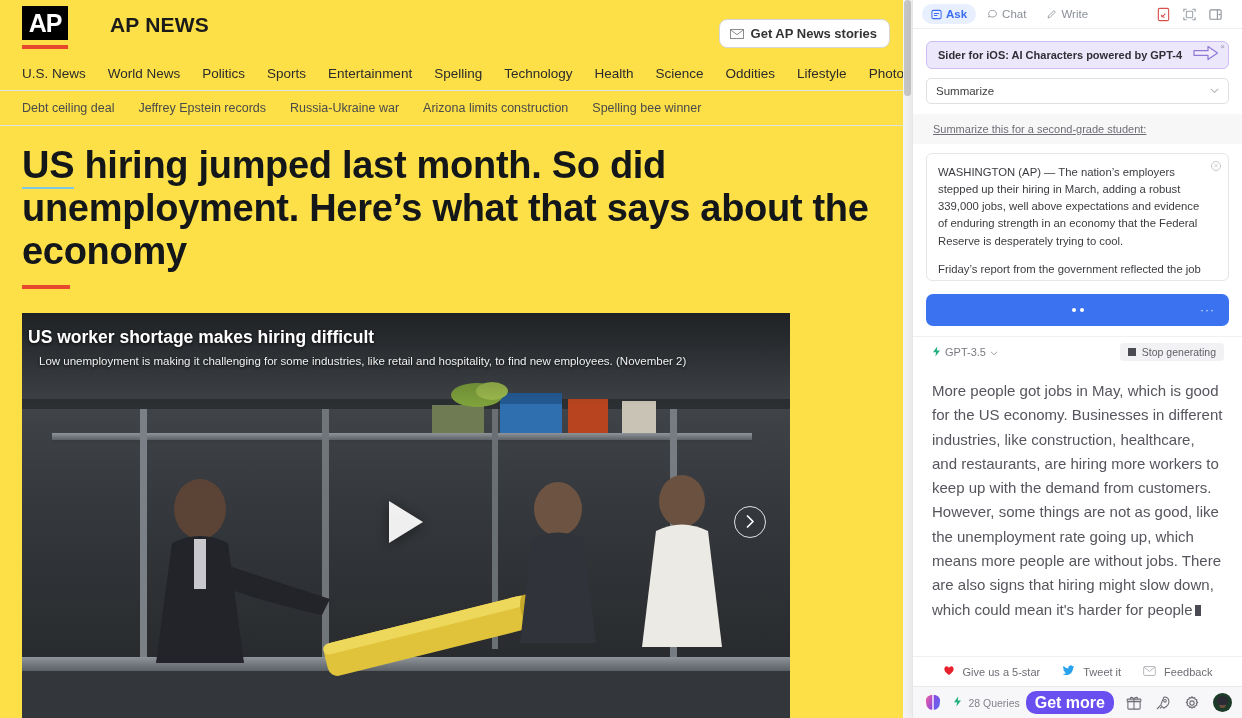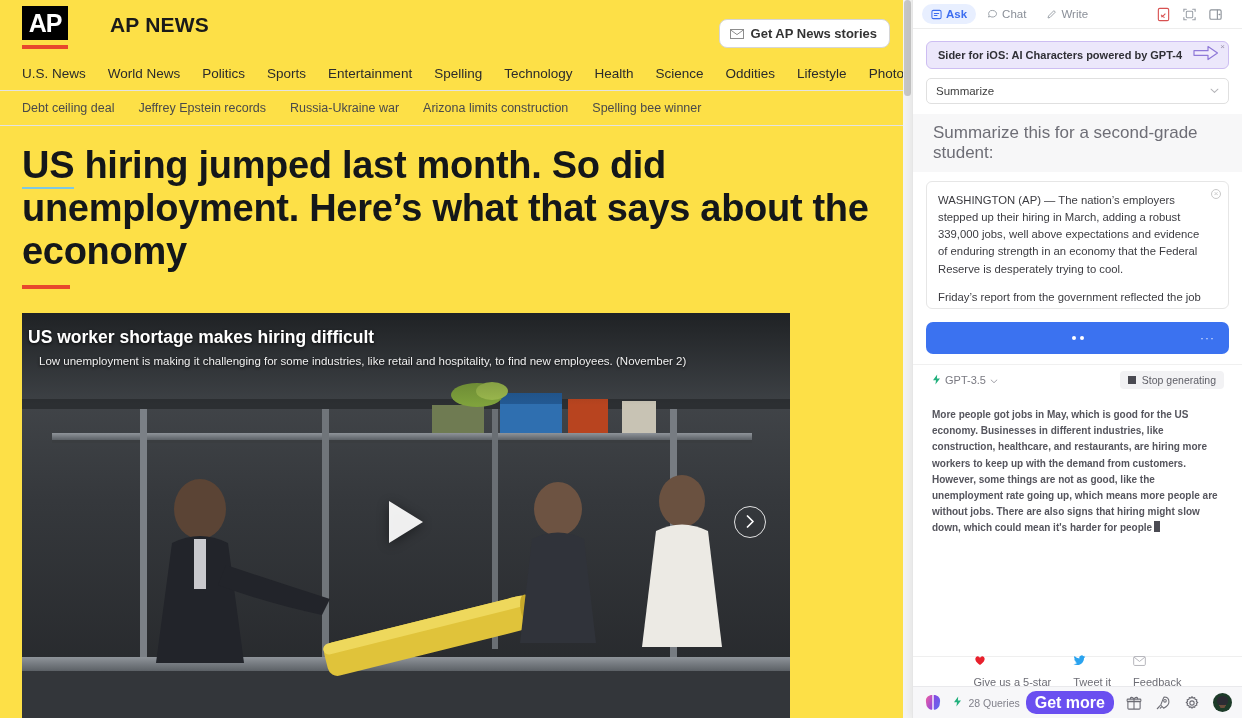--- a/index.html
+++ b/index.html
@@ -195,21 +195,21 @@
     height: 26px; border: 1px solid #e0e0e0; border-radius: 5px;
     display: flex; align-items: center; padding: 0 9px;
     font-size: 11.5px; color: #3d3d3d; background: #fff;
   }
   .select .chev { margin-left: auto; color: #b0b0b0; font-size: 9px; }
 
   .prompt-line {
     margin: 10px 0 0 0;
     background: #f7f7f8;
     padding: 9px 20px 9px 20px;
-    font-size: 17px; color: #6e6e76;
+    font-size: 11px; color: #6e6e76; text-decoration: underline;
   }
 
   .quote-box {
     margin: 9px 13px 0 13px;
     border: 1px solid #e6e6e6; border-radius: 6px;
     background: #fff;
     padding: 10px 24px 8px 11px;
     height: 128px; overflow: hidden;
     position: relative;
   }
@@ -246,30 +246,30 @@
     background: #f2f2f4; border-radius: 4px;
     padding: 3px 8px; font-size: 10.5px; color: #5e5e66;
   }
   .stop-sq { width: 8px; height: 8px; background: #4a4a52; display: block; }
 
   .answer {
     padding: 12px 19px 0 19px;
     flex: 1 1 auto;
     overflow: hidden;
   }
-  .answer p { font-size: 10px; line-height: 1.62; color: #55555d; font-weight: bold; }
+  .answer p { font-size: 15px; line-height: 1.62; color: #55555d; }
   .caret { display: inline-block; width: 6px; height: 11px; background: #4a4a52; vertical-align: -1px; margin-left: 2px; }
 
   .sider-footer { flex: none; }
   .footer-links {
     display: flex; align-items: center; justify-content: center; gap: 22px;
     height: 30px; border-top: 1px solid #efefef;
     font-size: 11px; color: #6d6d75;
   }
-  .footer-links .fl { display: flex; align-items: flex-start; gap: 8px; flex-direction: column; }
+  .footer-links .fl { display: flex; align-items: flex-end; gap: 8px; }
   .footer-bar {
     display: flex; align-items: center;
     height: 32px; padding: 0 10px 0 10px;
     background: #f7f7f9; border-top: 1px solid #e9e9ec;
   }
   .brain { width: 20px; height: 20px; display: block; }
   .queries {
     margin-left: auto; margin-right: 12px;
     display: flex; align-items: center; gap: 6px;
     font-size: 10.5px; color: #83838c;

